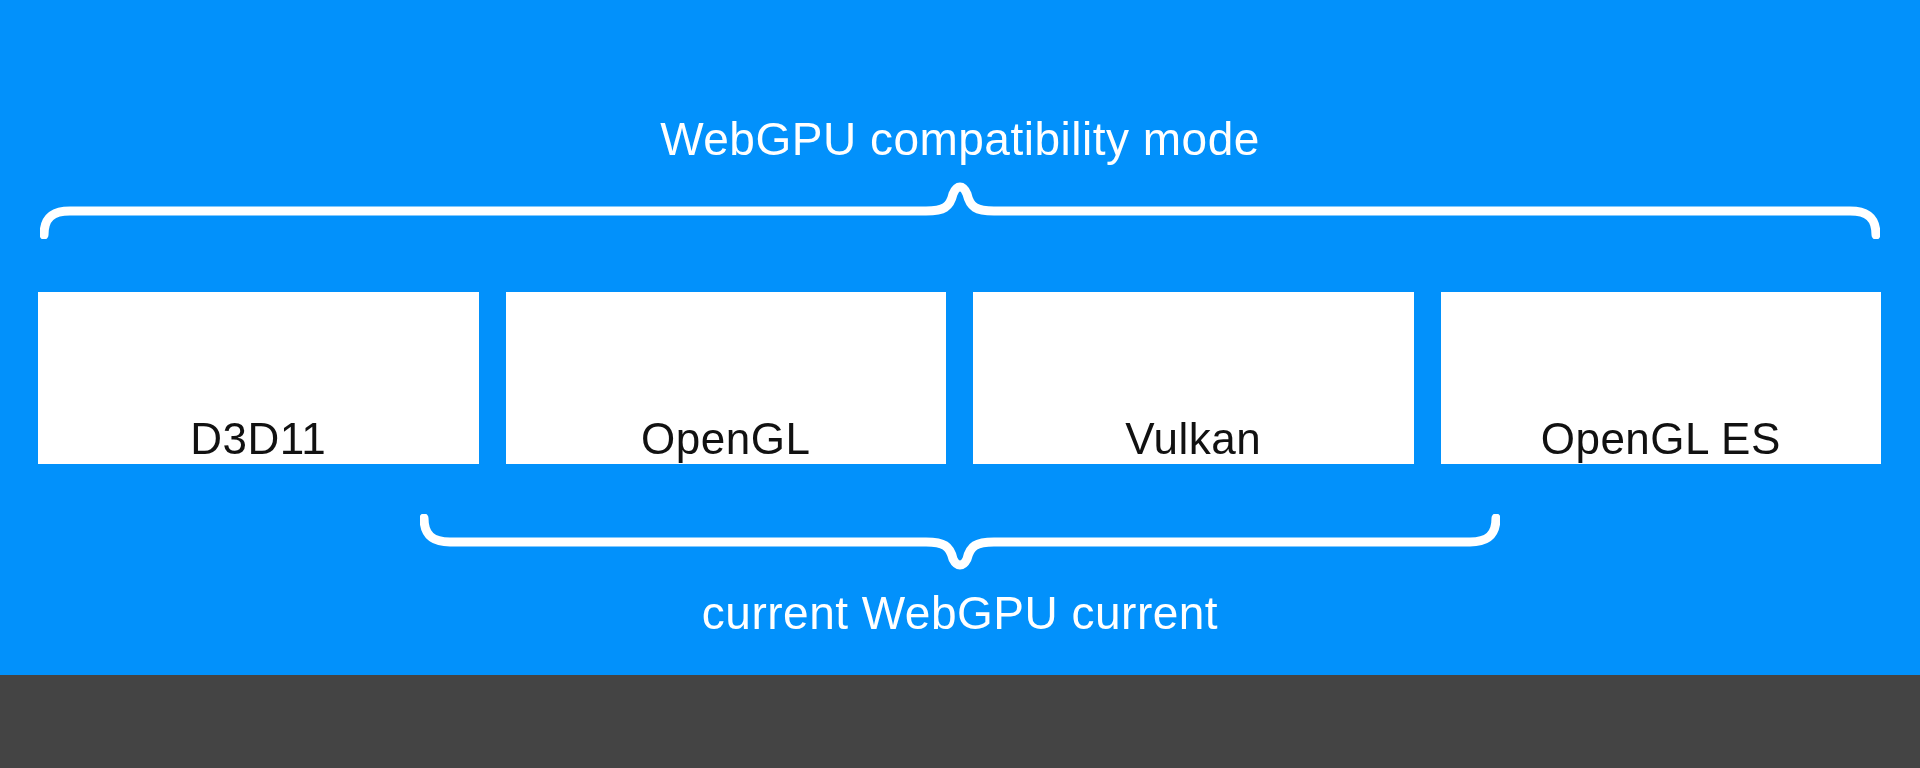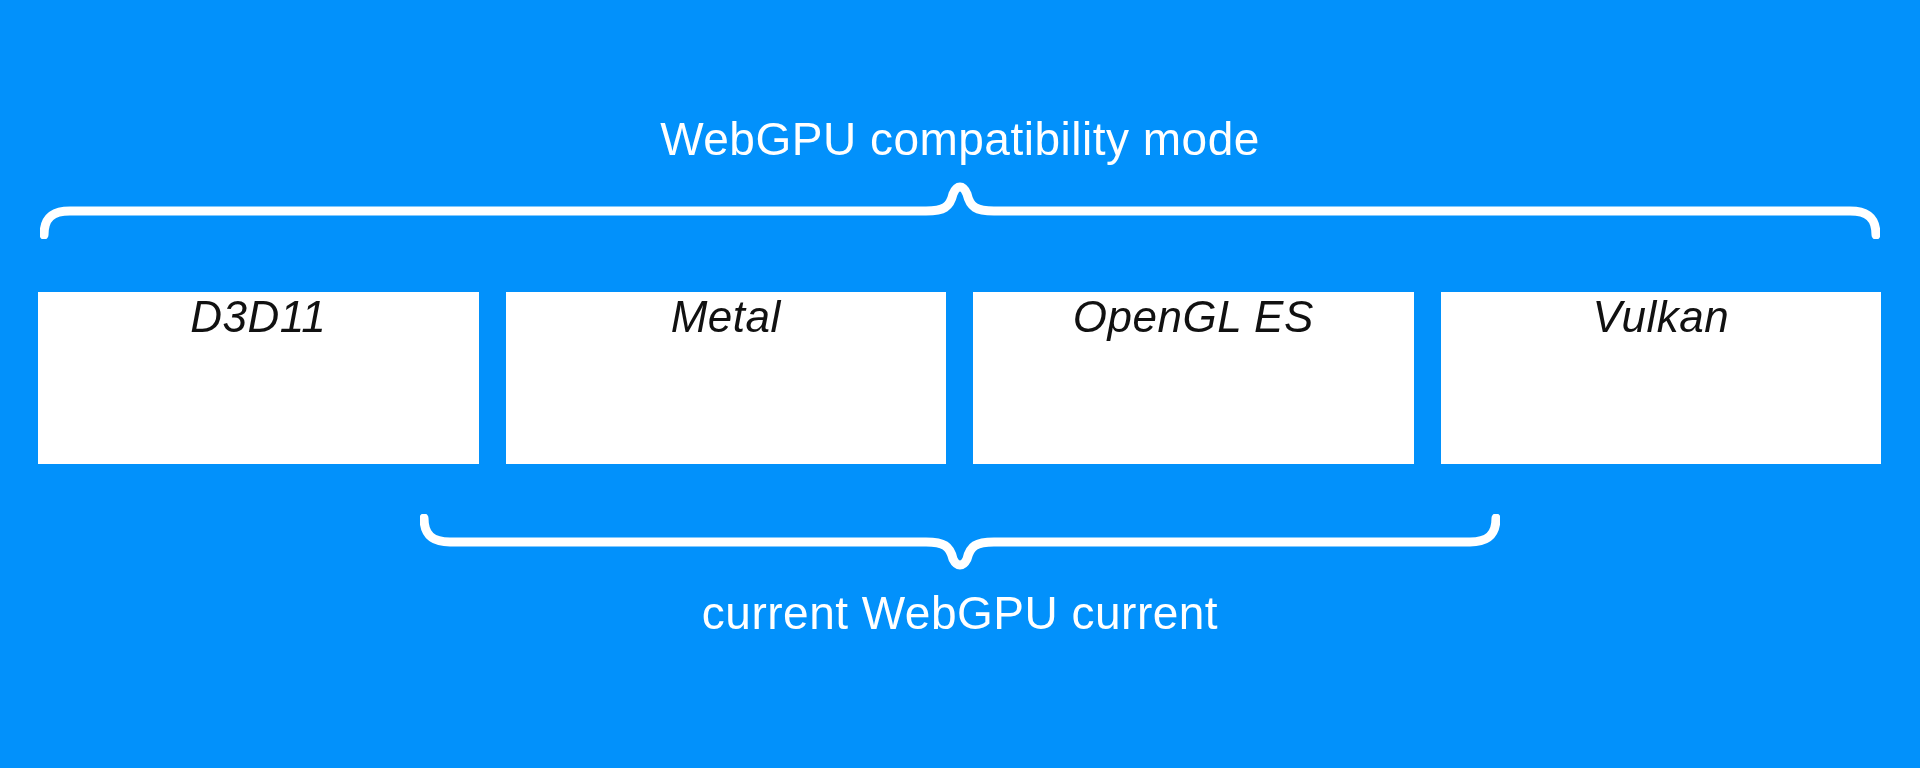--- a/index.html
+++ b/index.html
@@ -10,21 +10,21 @@
   }
   *{margin:0;padding:0;box-sizing:border-box;}
   html,body{width:100%;height:100%;}
   body{
     background:#444;
     font-family:"Liberation Sans", sans-serif;
   }
   .canvas{
     position:relative;
     width:1920px;
-    height:768px;
+    height:675px;
     background:var(--bg);
     overflow:hidden;
     padding-left:11px;
   }
   .caption{
     position:absolute;
     left:0;
     width:100%;
     text-align:center;
     color:var(--fg);
@@ -58,23 +58,22 @@
     position:absolute;
     left:38px; right:39px; top:292px;
     height:172px;
     display:flex;
     gap:27px;
   }
   .box{
     flex:1 1 0;
     background:var(--box-bg);
     display:flex;
-    align-items:flex-start;
+    align-items:flex-end;
     justify-content:center;
-    font-style:italic;
   }
   .box span{
     color:var(--box-text);
     font-size:44px;
     font-weight:400;
     letter-spacing:0.5px;
     white-space:nowrap;
   }
 </style>
 </head>
@@ -86,27 +85,27 @@
 
   <svg class="brace top-brace" viewBox="0 0 1840 58" preserveAspectRatio="none" aria-hidden="true">
     <path d="M 4,54 C 4,37 12,30 30,30 L 886,30 C 904,30 910,26 913,13 Q 916,6 920,6 Q 924,6 927,13 C 930,26 936,30 954,30 L 1810,30 C 1828,30 1836,37 1836,54"></path>
   </svg>
 
   <div class="boxes">
     <div class="box">
       <span>D3D11</span>
     </div>
     <div class="box">
-      <span>Metal</span>
+      <span>OpenGL</span>
+    </div>
+    <div class="box">
+      <span>Vulkan</span>
     </div>
     <div class="box">
       <span>OpenGL ES</span>
-    </div>
-    <div class="box">
-      <span>Vulkan</span>
     </div>
   </div>
 
   <svg class="brace bottom-brace" viewBox="0 0 1080 56" preserveAspectRatio="none" aria-hidden="true">
     <path d="M 4,4 C 4,21 12,28 30,28 L 506,28 C 524,28 530,32 533,45 Q 536,51 540,51 Q 544,51 547,45 C 550,32 556,28 574,28 L 1050,28 C 1068,28 1076,21 1076,4"></path>
   </svg>
 
   <div class="caption bottom">current WebGPU current</div>
 
 </div>

